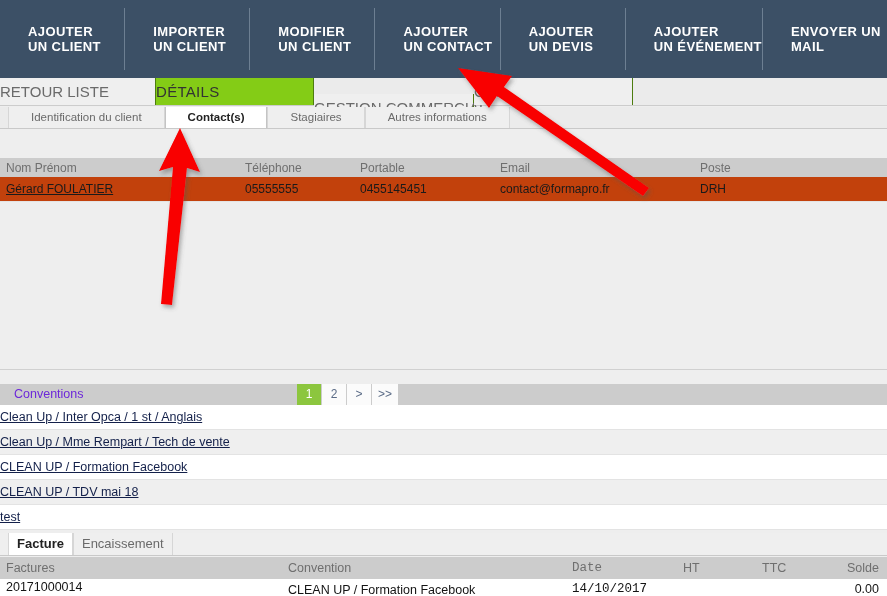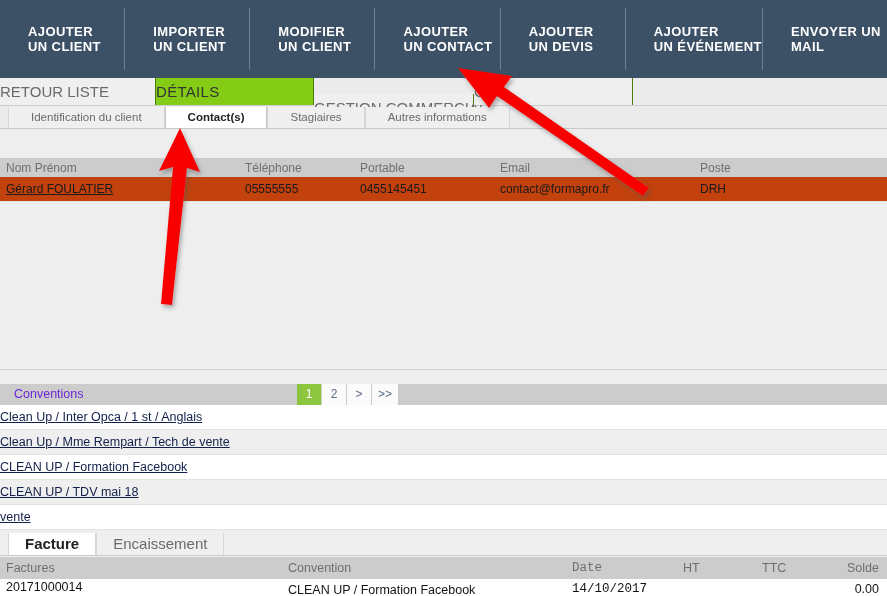--- a/index.html
+++ b/index.html
@@ -243,22 +243,22 @@
     background: #efefef;
     border-bottom: 1px solid #c9c9c9;
     box-sizing: border-box;
     display: flex;
     align-items: stretch;
     padding-left: 8px;
   }
   .fact-tab {
     height: 22px;
     line-height: 22px;
-    padding: 0 16px;
-    font-size: 15px;
+    padding: 0 8px;
+    font-size: 13px;
     color: #6a6a6a;
     background: #efefef;
     border-left: 1px solid #d6d6d6;
     border-right: 1px solid #d6d6d6;
     box-sizing: border-box;
     cursor: pointer;
     user-select: none;
     white-space: nowrap;
   }
   .fact-tab.active {
@@ -392,21 +392,21 @@
       <div class="pg">&gt;</div>
       <div class="pg">&gt;&gt;</div>
     </div>
   </div>
 
   <div class="conv-list">
     <div class="conv-item"><a>Clean Up / Inter Opca / 1 st / Anglais</a></div>
     <div class="conv-item"><a>Clean Up / Mme Rempart / Tech de vente</a></div>
     <div class="conv-item"><a>CLEAN UP / Formation Facebook</a></div>
     <div class="conv-item"><a>CLEAN UP / TDV mai 18</a></div>
-    <div class="conv-item"><a>vente</a></div>
+    <div class="conv-item"><a>test</a></div>
   </div>
 
   <div class="fact-tabs">
     <div class="fact-tab active">Facture</div>
     <div class="fact-tab">Encaissement</div>
   </div>
 
   <div class="fact-head">
     <span class="fcell f-num">Factures</span>
     <span class="fcell f-conv">Convention</span>

